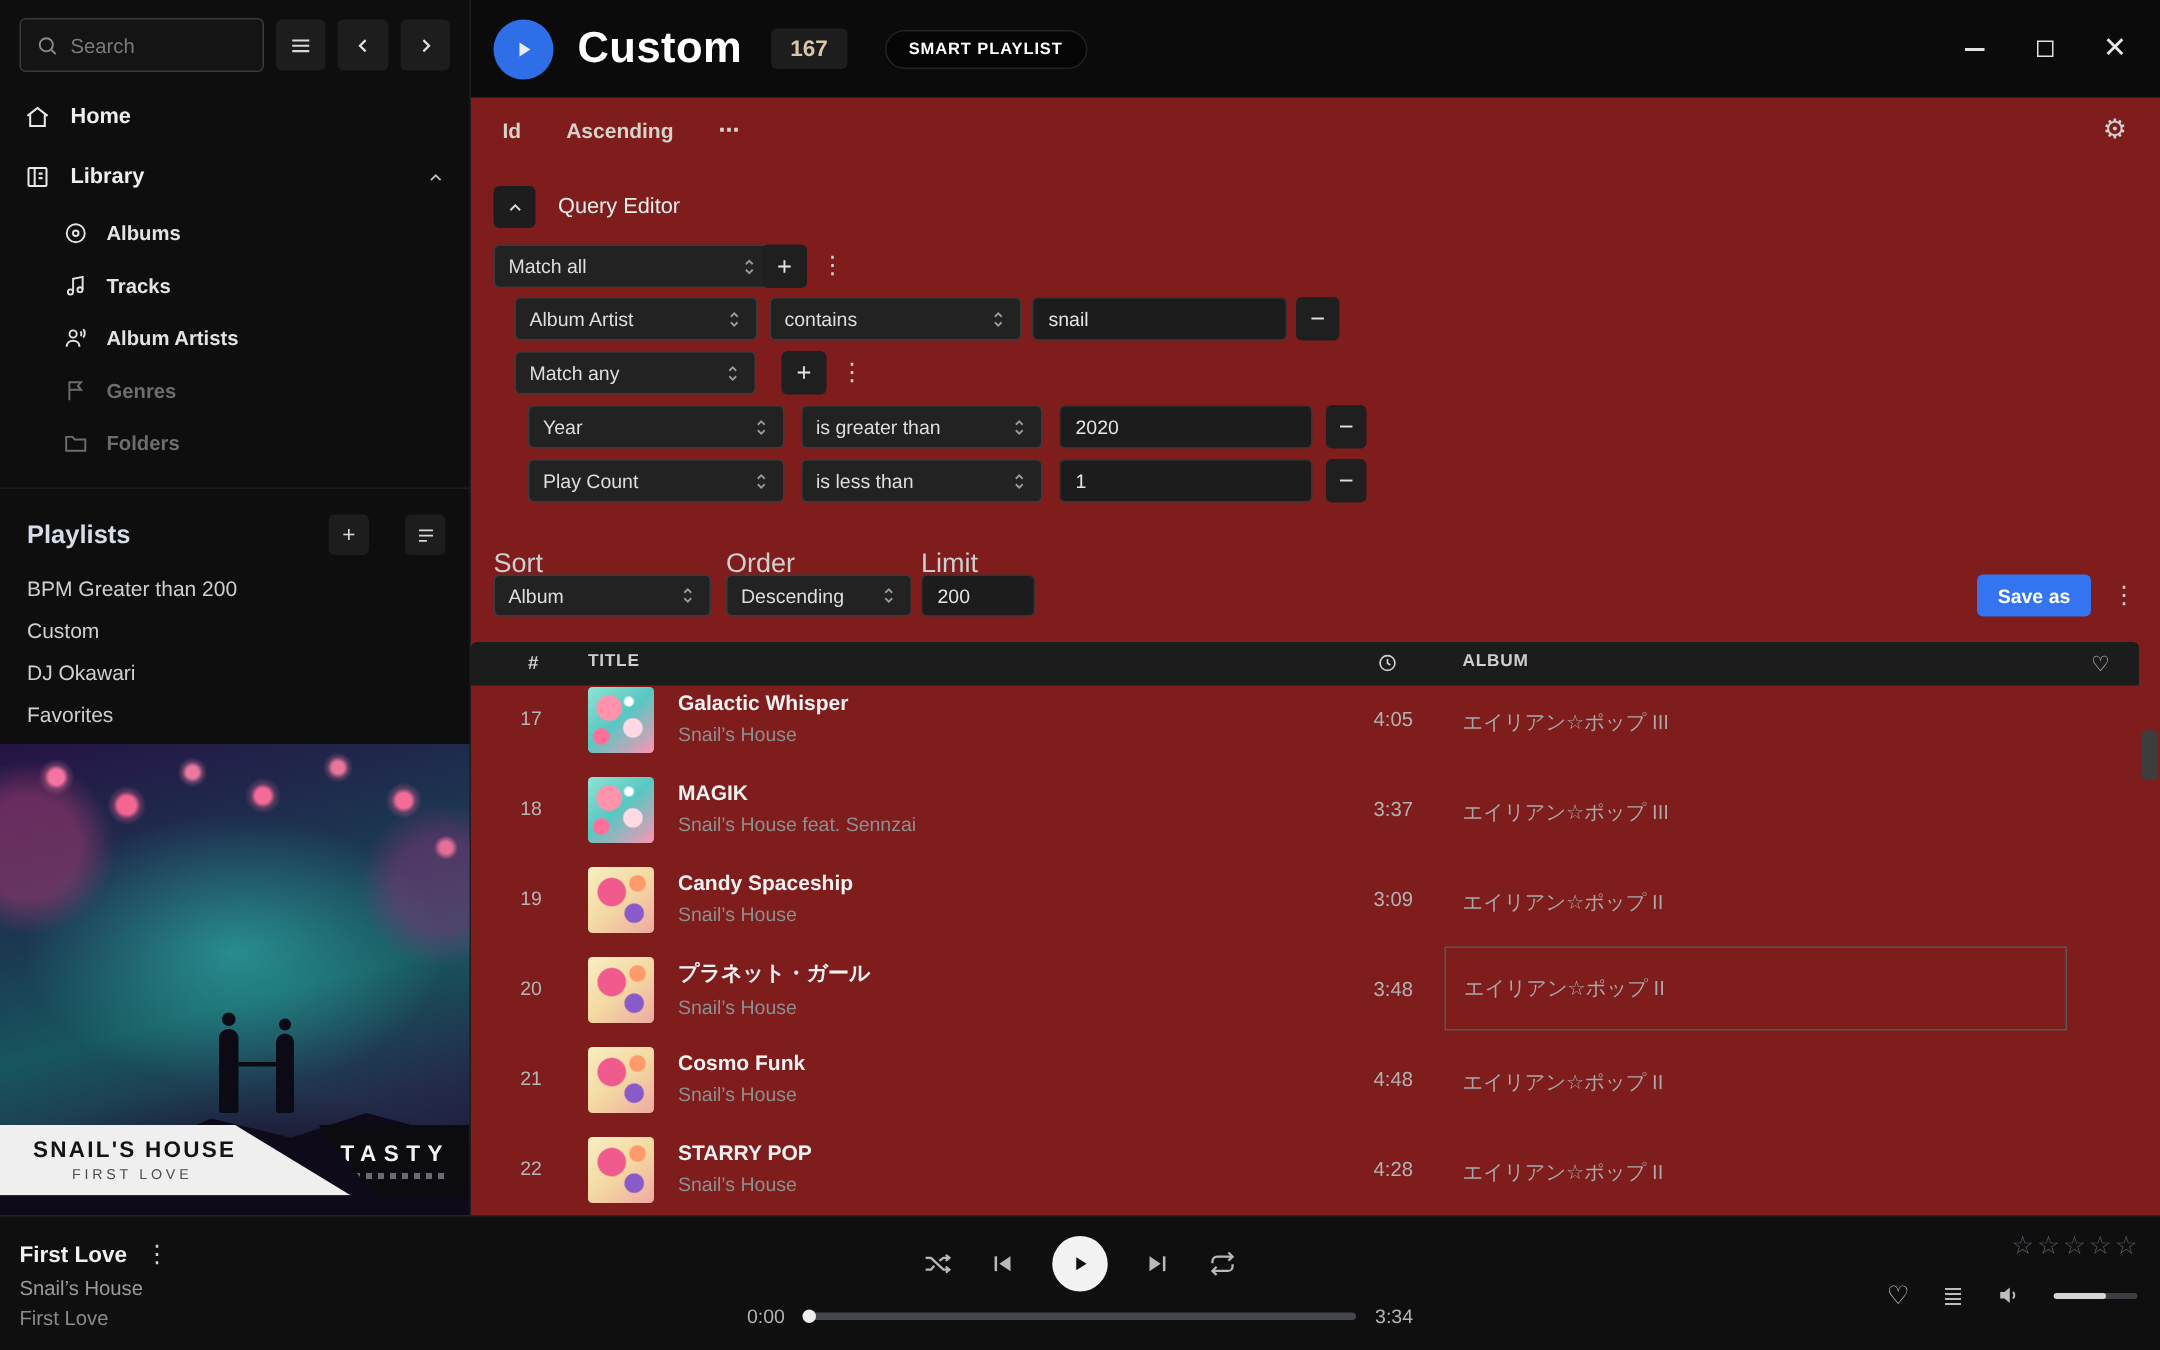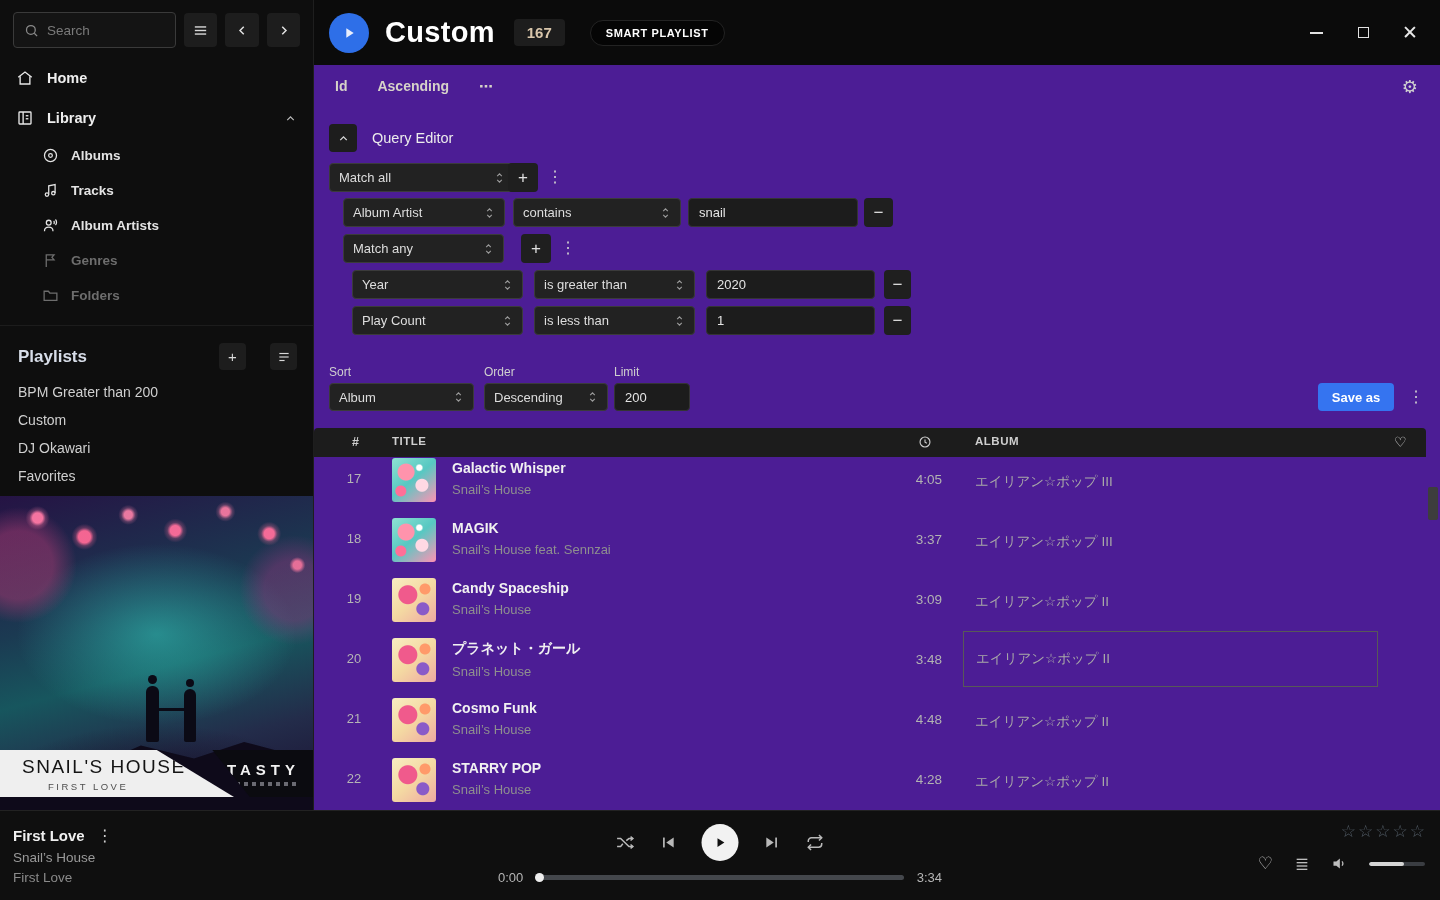--- a/index.html
+++ b/index.html
@@ -39,52 +39,52 @@
       radial-gradient(ellipse 90% 45% at 50% 102%, rgba(16,8,28,.95), transparent 65%),
       linear-gradient(165deg, #251344 0%, #1b3a52 36%, #17565e 54%, #232c4a 76%, #1a0f30 100%); }
   .fig { position:absolute; background:#0b0a15; }
   .fig.b1 { left:146px; top:190px; width:13px; height:56px; border-radius:6px 6px 2px 2px; }
   .fig.b2 { left:184px; top:193px; width:12px; height:53px; border-radius:6px 6px 2px 2px; }
   .fig.h1 { left:148px; top:179px; width:9px; height:9px; border-radius:50%; }
   .fig.h2 { left:186px; top:183px; width:8px; height:8px; border-radius:50%; }
   .fig.arm { left:158px; top:212px; width:27px; height:3px; border-radius:2px; }
   .rock { position:absolute; left:0; bottom:0; width:100%; height:92px; background:#0e0a1a; clip-path:polygon(0 58%,14% 40%,30% 52%,45% 30%,62% 44%,78% 26%,100% 46%,100% 100%,0 100%); }
   .banner-w { position:absolute; left:0; bottom:13px; width:234px; height:47px; background:#efefef; clip-path:polygon(0 0,67% 0,100% 100%,0 100%); display:flex; flex-direction:column; justify-content:center; padding-left:22px; }
-  .banner-w .l1 { color:#141414; font-weight:400; font-size:19px; letter-spacing:1.5px; }
+  .banner-w .l1 { color:#141414; font-weight:700; font-size:15px; letter-spacing:1.5px; }
   .banner-w .l2 { color:#4e4e4e; font-size:9.5px; letter-spacing:2.5px; margin-top:3px; padding-left:26px; }
   .banner-b { position:absolute; left:196px; right:0; bottom:13px; height:47px; background:#0b0b10; clip-path:polygon(14% 0,100% 0,100% 100%,46% 100%); display:flex; flex-direction:column; align-items:flex-end; justify-content:center; padding-right:13px; }
   .banner-b .t1 { color:#f2f2f2; font-weight:700; font-size:15px; letter-spacing:5px; }
   .banner-b .t2 { width:64px; height:4px; margin-top:4px; background:repeating-linear-gradient(90deg,#6a6a72 0 4px,transparent 4px 8px); }
 
   
   .main { position:absolute; left:314px; top:0; width:1126px; height:810px; }
   .page-header { position:absolute; left:0; top:0; right:0; height:65px; background:#0b0b0b; display:flex; align-items:center; padding:0 22px 0 15px; }
   .play-btn { width:40px; height:40px; border-radius:50%; background:#2e6fe8; border:none; display:flex; align-items:center; justify-content:center; cursor:pointer; flex:0 0 auto; }
   .page-title { color:#fff; font-size:29px; font-weight:800; letter-spacing:.3px; margin-left:16px; }
   .count-badge { margin-left:19px; background:#1d1d1d; border-radius:4px; padding:5px 13px; color:#d9c6ab; font-weight:700; font-size:15px; }
   .type-badge { margin-left:25px; background:#050505; border:1px solid #232323; border-radius:13px; padding:6px 15px; color:#fff; font-weight:800; font-size:11px; letter-spacing:.6px; }
   .win-controls { margin-left:auto; display:flex; align-items:center; gap:31px; }
   .win-btn { background:none; border:none; cursor:pointer; display:flex; align-items:center; justify-content:center; width:16px; height:16px; }
   .wc-min { width:13px; height:2px; background:#e2e2e2; }
   .wc-max { width:11px; height:11px; border:1.6px solid #e2e2e2; }
   .wc-close { color:#e8e8e8; font-size:19px; line-height:1; }
 
-  .content { position:absolute; left:0; top:65px; right:0; bottom:0; background:#4c1d95; }
+  .content { position:absolute; left:0; top:65px; right:0; bottom:0; background:#7f1d1d; }
   .list-toolbar { position:absolute; left:21px; top:13px; display:flex; align-items:center; gap:30px; color:#d6d2c9; font-weight:700; font-size:14px; }
   .list-toolbar span { cursor:pointer; }
   .gear { position:absolute; right:22px; top:11px; color:#d0d0d0; font-size:18px; cursor:pointer; }
 
   .qe-collapse { position:absolute; left:15px; top:59px; width:28px; height:28px; background:#1d1d1d; border:none; border-radius:4px; display:flex; align-items:center; justify-content:center; cursor:pointer; }
   .qe-title { position:absolute; left:58px; top:65px; color:#ececec; font-size:14.5px; font-weight:400; }
 
   .sel { position:absolute; height:29px; background:#222; border:1px solid #3b3b3b; border-radius:4px; display:flex; align-items:center; justify-content:space-between; padding:0 9px; color:#dedede; font-size:13px; cursor:pointer; }
   .tin { position:absolute; height:29px; background:#1c1c1c; border:1px solid #343434; border-radius:4px; color:#e4e4e4; font-size:13px; padding:0 10px; outline:none; font-family:inherit; }
   .mini-btn { position:absolute; height:29px; background:#1f1f1f; border:none; border-radius:4px; color:#e0e0e0; font-size:17px; display:flex; align-items:center; justify-content:center; cursor:pointer; }
   .kebab { position:absolute; background:none; border:none; color:#cfcfcf; font-size:16px; cursor:pointer; }
-  .fld-label { position:absolute; color:#cfcfcf; font-size:12px; }
+  .fld-label { position:absolute; color:#cfcfcf; font-size:18px; }
 
   .save-btn { position:absolute; left:1004px; top:318px; width:76px; height:28px; background:#3574f0; color:#fff; border:none; border-radius:4px; font-weight:700; font-size:13px; cursor:pointer; }
 
   .thead { position:absolute; left:0; top:363px; right:14px; height:29px; background:#1c1c1c; border-radius:4px 4px 0 0; }
   .thead .hnum { position:absolute; left:38px; top:7px; color:#cfcfcf; font-weight:700; font-size:12.5px; }
   .thead .htitle { position:absolute; left:78px; top:7px; color:#cfcfcf; font-weight:700; font-size:11.5px; letter-spacing:.5px; }
   .thead .hclock { position:absolute; left:604px; top:7px; }
   .thead .halbum { position:absolute; left:661px; top:7px; color:#cfcfcf; font-weight:700; font-size:11.5px; letter-spacing:.5px; }
   .thead .hheart { position:absolute; left:1080px; top:6px; color:#cfcfcf; font-size:14px; }
 

